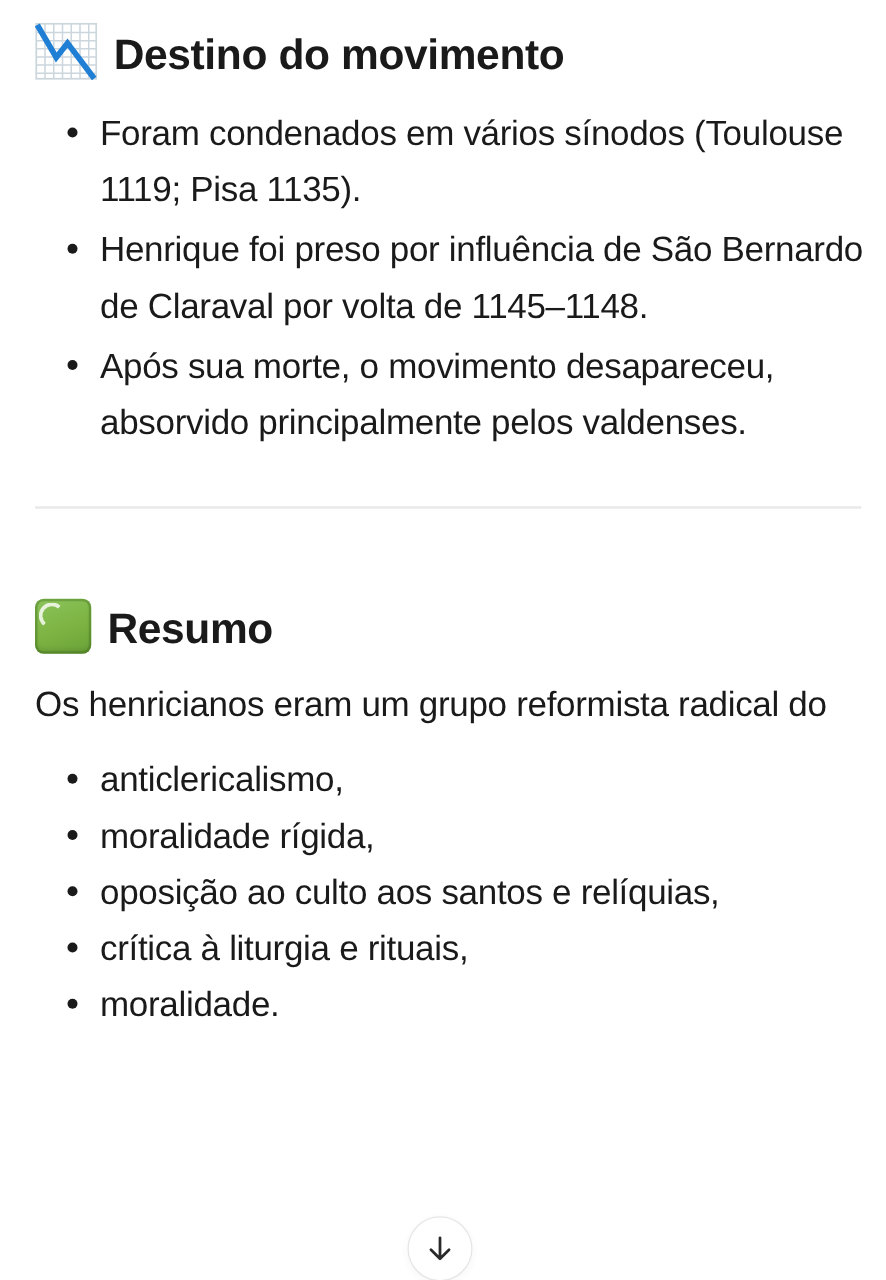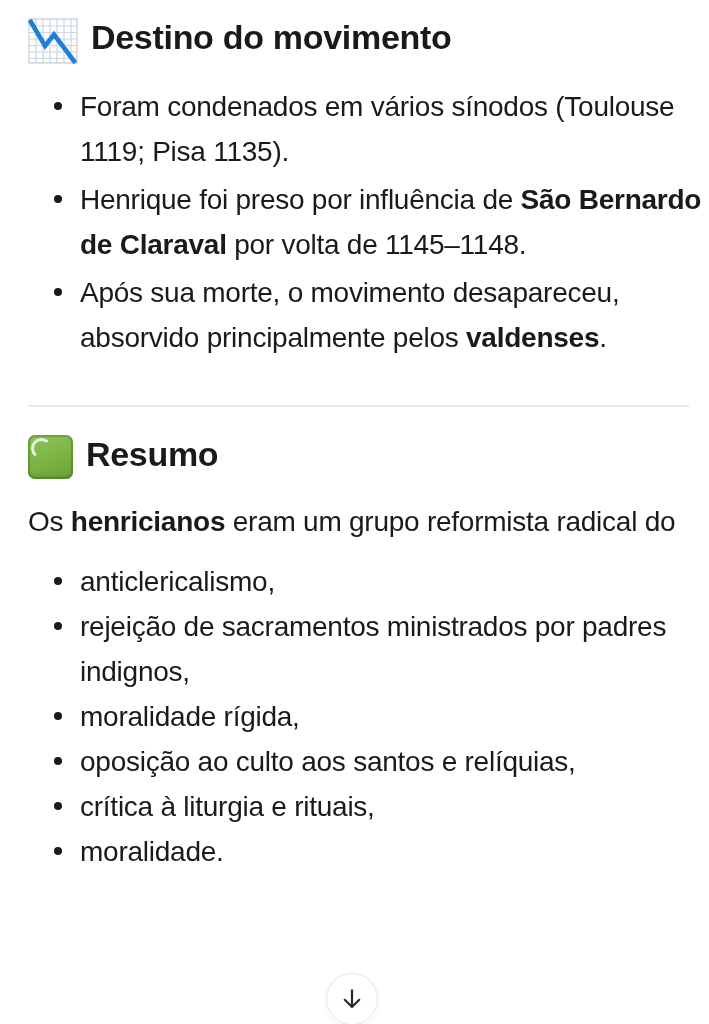--- a/index.html
+++ b/index.html
@@ -9,21 +9,21 @@
     background: #ffffff;
     overflow: hidden;
     position: relative;
     font-family: "Liberation Sans", "DejaVu Sans", sans-serif;
     color: #1a1a1a;
   }
   .page { padding: 18px 20px 0 28px; }
 
   
   .heading {
-    display: flex; align-items: flex-start; gap: 13px;
+    display: flex; align-items: flex-end; gap: 13px;
     font-size: 34px; font-weight: 700; letter-spacing: -0.3px;
     margin: 0; height: 46px;
   }
   .heading .emoji { flex: 0 0 auto; display: inline-flex; }
 
   
   .green-square {
     width: 45px; height: 44px; border-radius: 7px;
     background: linear-gradient(160deg, #8cc45c 0%, #7cb342 55%, #6ba238 100%);
     box-shadow: inset 0 0 0 2px rgba(60,110,25,.35), inset 0 -3px 4px rgba(0,0,0,.12);
@@ -45,27 +45,27 @@
   .list-2 { margin-top: 15px; }
   li {
     position: relative; padding-left: 52px;
     font-size: 28px; line-height: 45px; letter-spacing: -0.25px;
   }
   li::before {
     content: ""; position: absolute; left: 26px; top: 18px;
     width: 8px; height: 8px; border-radius: 50%; background: #1a1a1a;
   }
   .line { display: block; white-space: pre; }
-  .b { font-weight: 700; margin-top: 12px; }
+  .b { font-weight: 400; margin-top: 12px; }
 
   hr.divider {
     border: none; border-top: 2px solid #e9e9e9;
     margin: 45px 0 0 0;
   }
-  .heading-2 { margin-top: 28px; }
+  .heading-2 { margin-top: 70px; }
 
   
   .scroll-btn {
     position: absolute; left: 326px; top: 973px;
     width: 52px; height: 52px; border-radius: 50%;
     background: #ffffff; border: 1px solid #e6e6e6;
     box-shadow: 0 2px 8px rgba(0,0,0,.04);
     display: flex; align-items: center; justify-content: center;
     cursor: pointer; padding: 0;
   }
@@ -123,24 +123,20 @@
 
   <p class="para">
     <span class="line"><span>Os </span><span class="b">henricianos</span><span> eram um grupo reformista radical do</span></span>
   </p>
 
   <ul class="list-2">
     <li>
       <span class="line"><span>anticlericalismo,</span></span>
     </li>
     <li>
-      <span class="line"><span>rejeição de sacramentos ministrados por padres</span></span>
-      <span class="line"><span>indignos,</span></span>
-    </li>
-    <li>
       <span class="line"><span>moralidade rígida,</span></span>
     </li>
     <li>
       <span class="line"><span>oposição ao culto aos santos e relíquias,</span></span>
     </li>
     <li>
       <span class="line"><span>crítica à liturgia e rituais,</span></span>
     </li>
     <li>
       <span class="line"><span>moralidade.</span></span>

